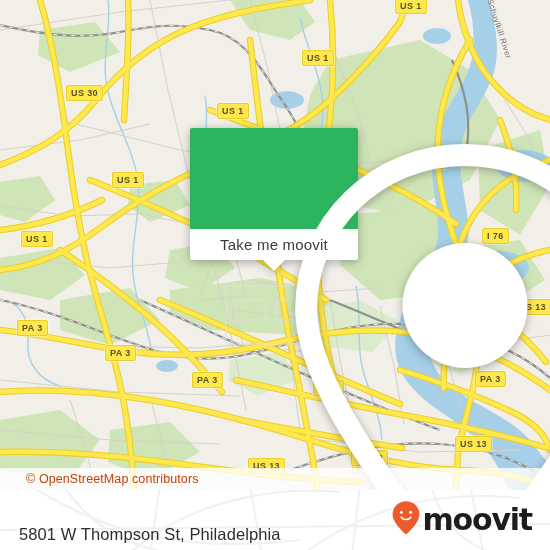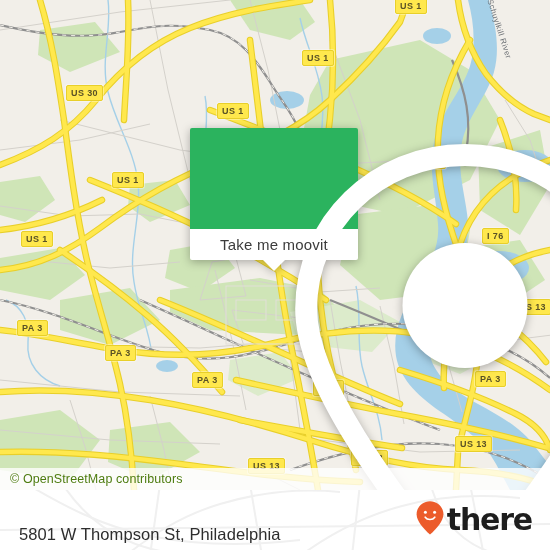--- a/index.html
+++ b/index.html
@@ -73,21 +73,21 @@
     border-top:11px solid #ffffff;
   }
 
   
   .attribution{
     position:absolute;left:0;top:468px;width:550px;height:22px;
     background:rgba(255,255,255,.78);
     display:flex;align-items:center;
   }
   .attribution span{
-    color:#4d7c0f;font-size:12.5px;padding-left:10px;letter-spacing:.1px;
+    color:#c2410c;font-size:12.5px;padding-left:26px;letter-spacing:.1px;
   }
 
   
   .footer{
     position:absolute;left:0;top:490px;width:550px;height:60px;
     background:#ffffff;overflow:hidden;
   }
   .footer-watermark{
     position:absolute;left:0;top:0;width:550px;height:60px;opacity:1;
   }
@@ -338,18 +338,18 @@
       <div class="brand">
         <span class="brand-mark">
           <svg width="30" height="36" viewBox="0 0 30 36" xmlns="http://www.w3.org/2000/svg">
             <path d="M15 1.2 C7.6 1.2 1.6 7.0 1.6 14.2 C1.6 21.2 8.8 28.8 15 34.6
                      C21.2 28.8 28.4 21.2 28.4 14.2 C28.4 7.0 22.4 1.2 15 1.2 Z" fill="#ec5b2b"></path>
             <circle cx="10.4" cy="12.2" r="1.5" fill="#ffffff"></circle>
             <circle cx="19.6" cy="12.2" r="1.5" fill="#ffffff"></circle>
             <path d="M10.2 17.2 C12.2 20.2 17.8 20.2 19.8 17.2" fill="none" stroke="#ffffff" stroke-width="1.6" stroke-linecap="round"></path>
           </svg>
         </span>
-        <span class="brand-word">there</span>
+        <span class="brand-word">moovit</span>
       </div>
     </div>
   </div>
 
 </div>
 
 </body></html>

